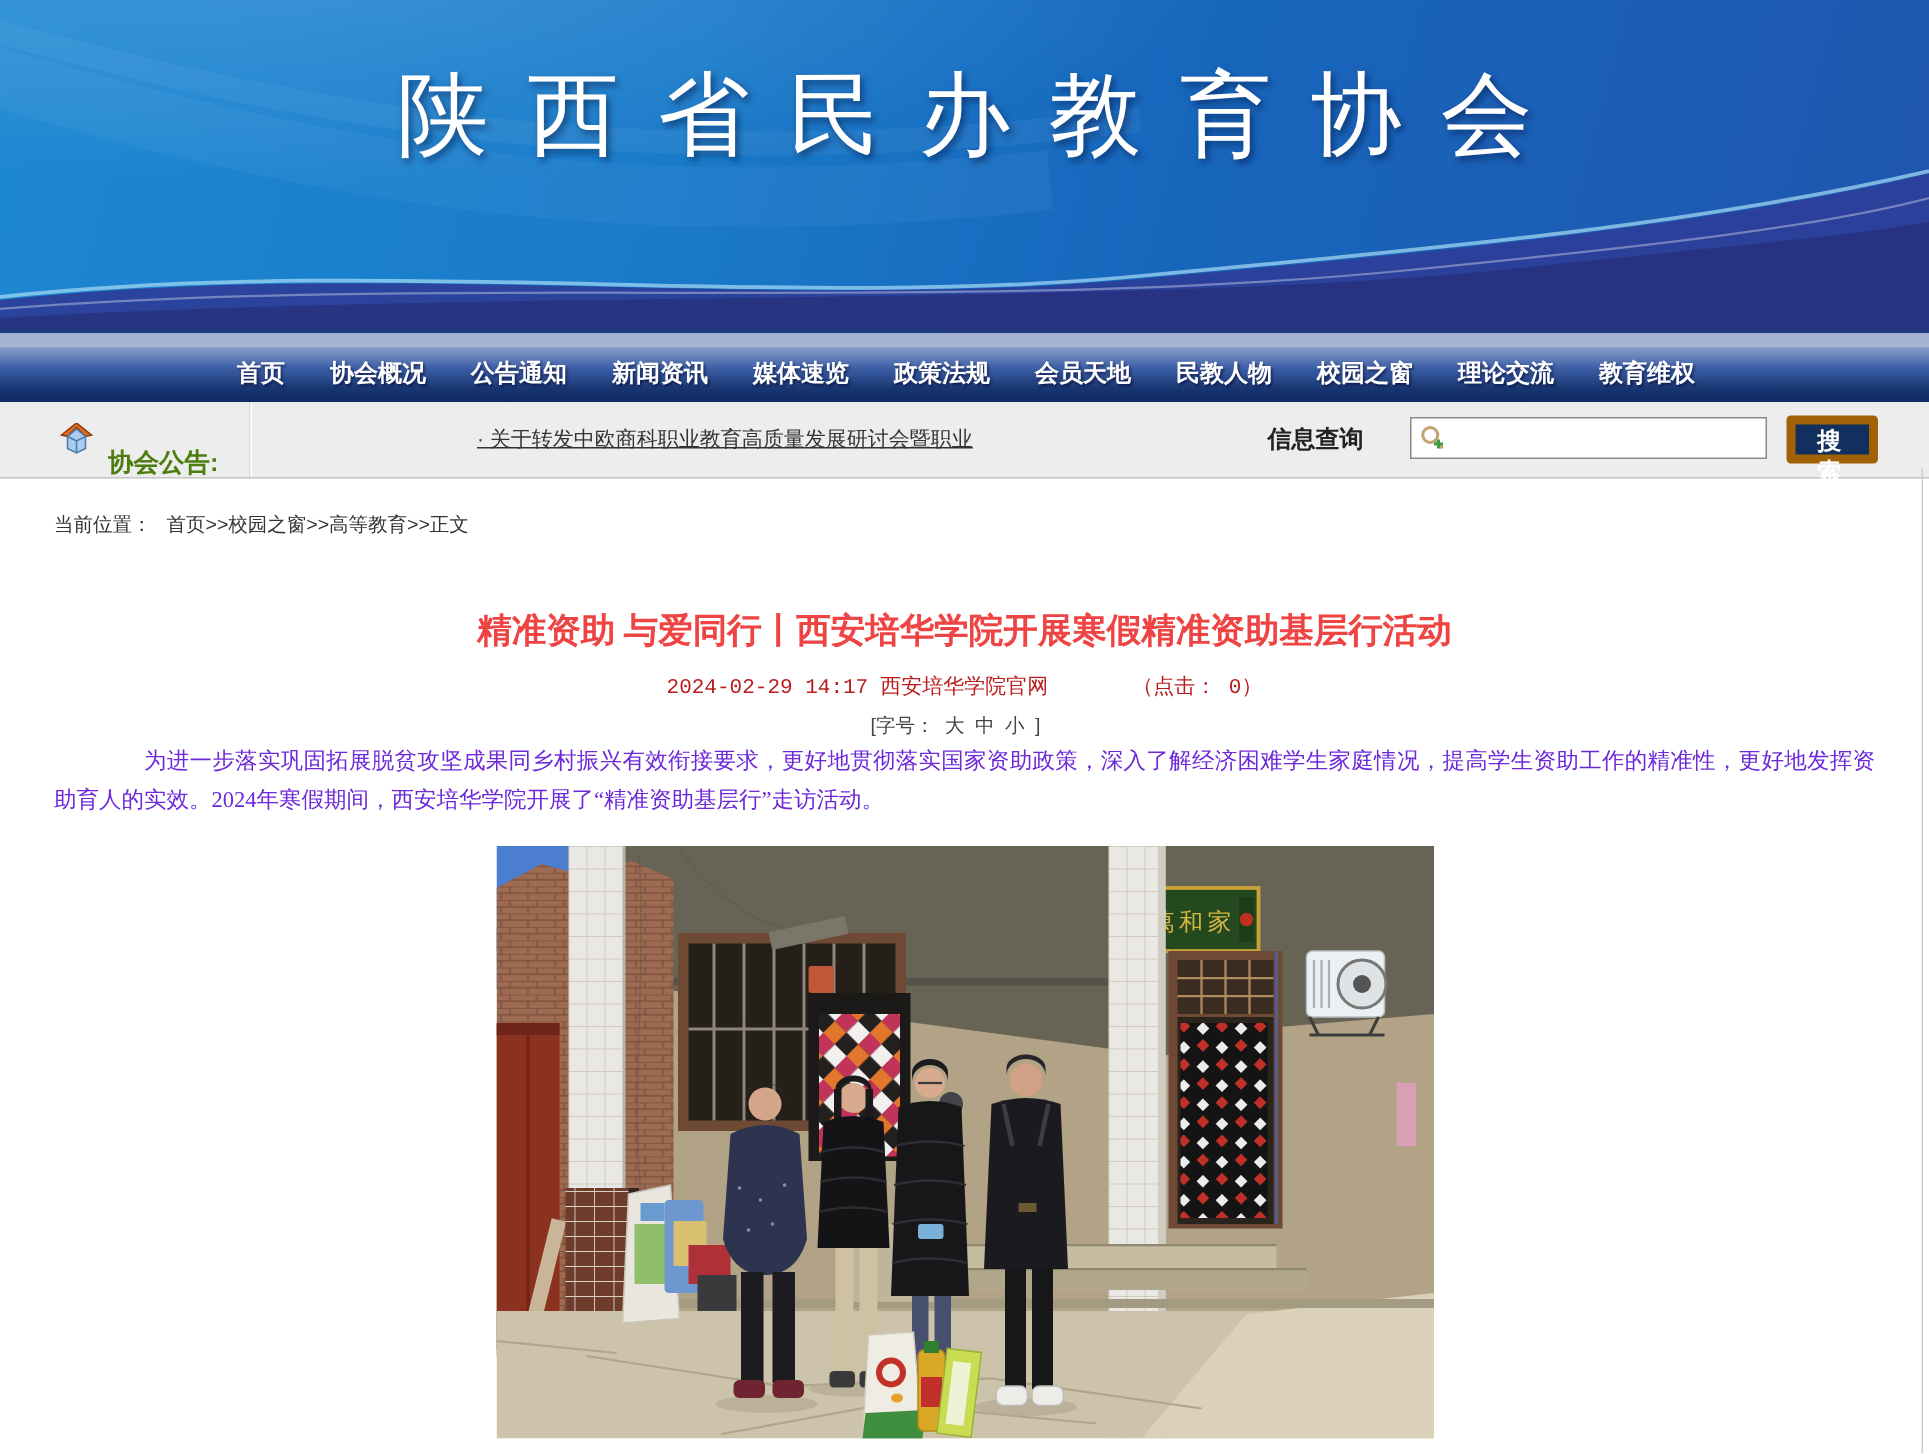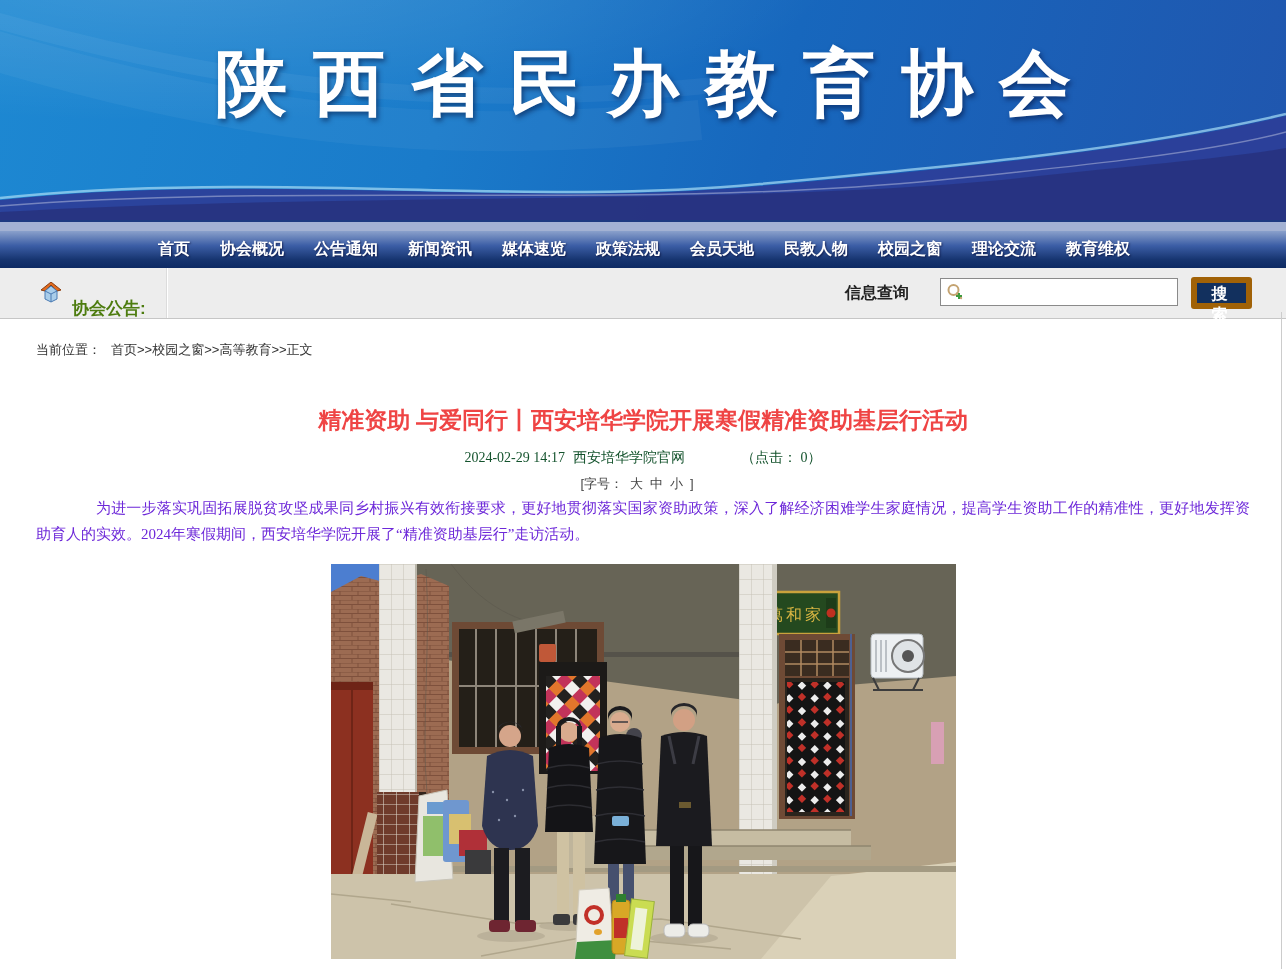--- a/index.html
+++ b/index.html
@@ -10,21 +10,21 @@
   
   .banner{
     position:relative;height:220px;overflow:hidden;
     background:
       radial-gradient(ellipse at 14% -10%, rgba(255,255,255,.14), transparent 42%),
       linear-gradient(105deg,#1d88d2 0%,#1a7bca 35%,#1767bd 60%,#2056ae 100%);
   }
   .banner svg.waves{position:absolute;left:0;bottom:0;}
   .banner-title{
     position:absolute;top:36px;left:0;width:100%;text-align:center;
-    font-family:"Liberation Serif",serif;font-weight:bold;font-size:72px;
+    font-family:"Liberation Serif",serif;font-weight:normal;font-size:61px;
     color:#ffffff;letter-spacing:26px;text-indent:26px;
     text-shadow:2px 3px 5px rgba(0,10,50,.5);
   }
   .banner-sub{
     position:absolute;top:138px;left:0;width:100%;text-align:center;
     font-size:27px;color:#ffffff;font-weight:600;
     text-shadow:1px 2px 3px rgba(0,10,50,.55);
   }
   
   .strip{height:9px;background:#a3b2d3;border-top:2px solid #1d3a80;}
@@ -56,21 +56,21 @@
     font-family:"Liberation Sans",sans-serif;
   }
   
   .breadcrumb{margin:22px 0 0 36px;font-size:13px;color:#333;}
   .breadcrumb a{color:#333;text-decoration:none;cursor:pointer;}
   .breadcrumb .bc-label{margin-right:10px;}
   .article-title{
     margin-top:46px;text-align:center;
     font-family:"Liberation Serif",serif;font-weight:bold;font-size:23px;color:#ef4444;
   }
-  .article-meta{margin-top:13px;text-align:center;font-family:Liberation Serif, serif;font-size:14px;color:#14532d;}
+  .article-meta{margin-top:13px;text-align:center;font-family:Liberation Mono, monospace;font-size:14px;color:#b91c1c;}
   .article-meta .src{margin-left:8px;}
   .article-meta .clicks{margin-left:56px;}
   .fontsize{margin:8px 36px 0 4px;text-align:center;font-size:13px;color:#444;padding-left:13px;}
   .fontsize span{margin-left:7px;}
   .fontsize .fs-opt{cursor:pointer;}
   .article-body{
     margin:2px 36px 0 36px;font-family:"Liberation Serif",serif;font-size:15px;
     line-height:1.75;color:#6d28d9;text-indent:4em;text-align:justify;
   }
   .photo-wrap{width:625px;margin:16px auto 0 auto;}
@@ -111,20 +111,21 @@
   <span class="a-icon">
     <svg width="22" height="21" viewBox="0 0 22 21">
       <polygon points="11,0 21,8 17,9 11,3 5,9 1,8" fill="#e06a1e" stroke="#8a3c0e" stroke-width="1"></polygon>
       <polygon points="5,9 11,4 17,9 17,17 11,20 5,17" fill="#a9cdea" stroke="#4a7ab2" stroke-width="1"></polygon>
       <polyline points="5,9 11,12 17,9" fill="none" stroke="#4a7ab2" stroke-width="1"></polyline>
       <line x1="11" y1="12" x2="11" y2="20" stroke="#4a7ab2" stroke-width="1"></line>
     </svg>
   </span>
   <span class="a-label">协会公告:</span>
   <div class="divider"></div>
+  <a class="ticker">· 关于转发中欧商科职业教育高质量发展研讨会暨职业</a>
   <span class="s-label">信息查询</span>
   <span class="s-box">
     <span class="mag">
       <svg width="18" height="18" viewBox="0 0 18 18">
         <circle cx="7.5" cy="7" r="5" fill="none" stroke="#c4a371" stroke-width="2"></circle>
         <line x1="11" y1="10.5" x2="15" y2="15" stroke="#c4a371" stroke-width="2.4" stroke-linecap="round"></line>
         <line x1="10" y1="13" x2="16" y2="13" stroke="#3f9b3f" stroke-width="2"></line>
         <line x1="13" y1="10" x2="13" y2="16" stroke="#3f9b3f" stroke-width="2"></line>
       </svg>
     </span>

